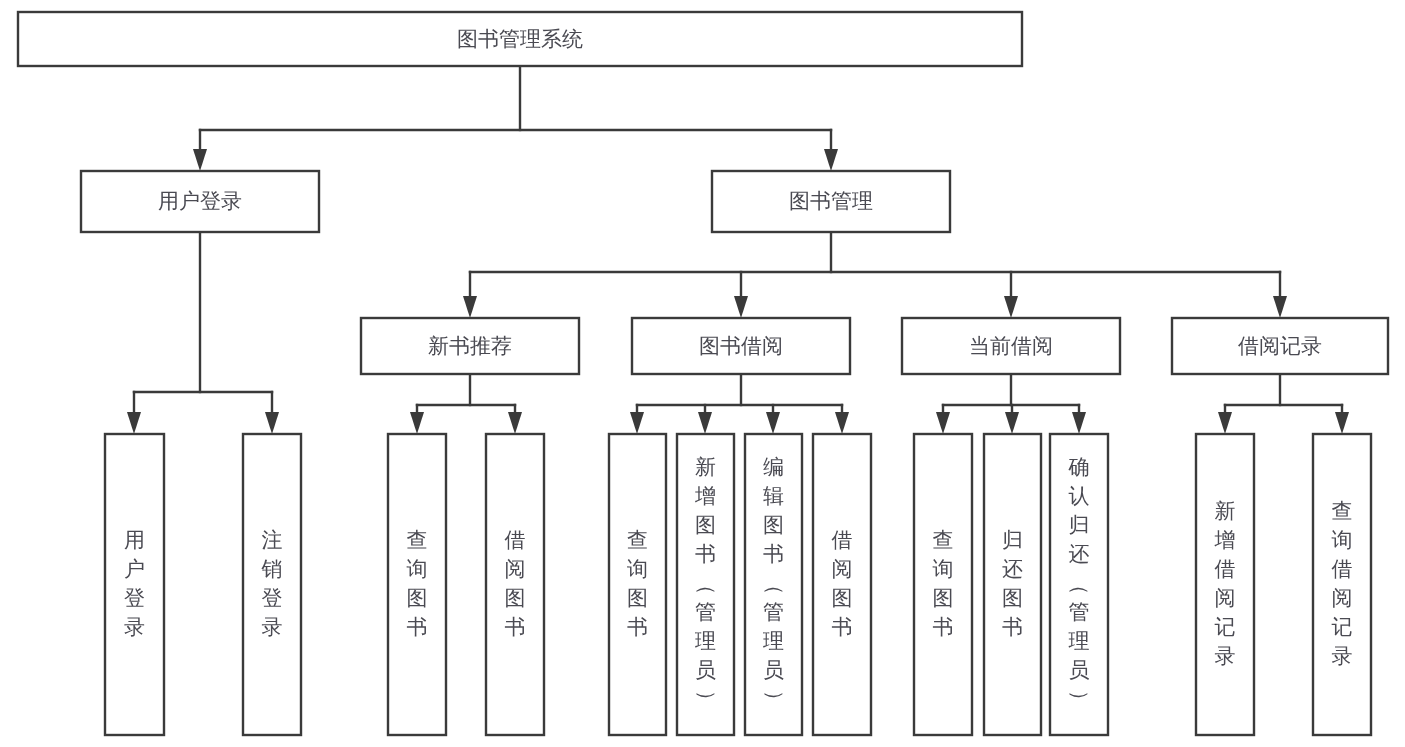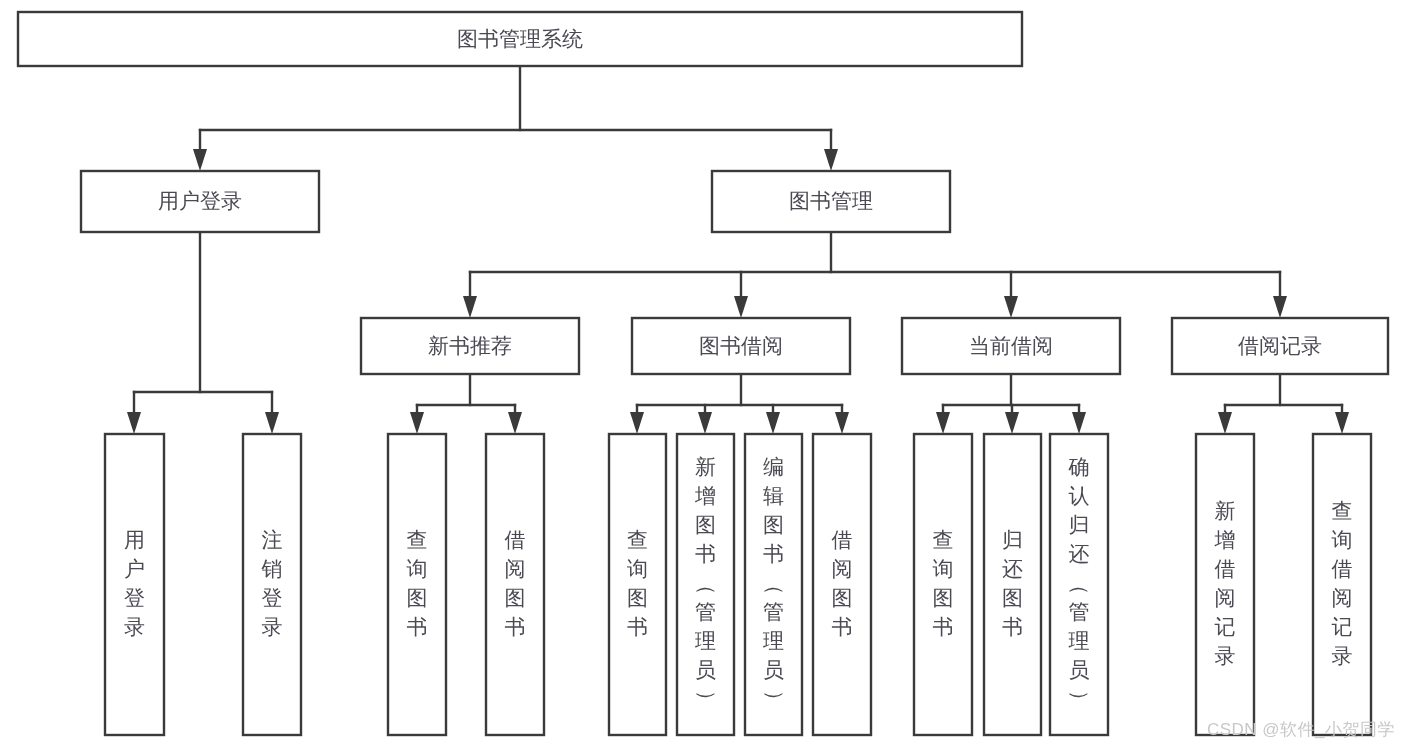--- a/index.html
+++ b/index.html
@@ -284,14 +284,13 @@
           <text x="1342" y="512" class="node-label-vertical" dominant-baseline="middle">查</text>
           <text x="1342" y="541" class="node-label-vertical" dominant-baseline="middle">询</text>
           <text x="1342" y="570" class="node-label-vertical" dominant-baseline="middle">借</text>
           <text x="1342" y="599" class="node-label-vertical" dominant-baseline="middle">阅</text>
           <text x="1342" y="628" class="node-label-vertical" dominant-baseline="middle">记</text>
           <text x="1342" y="657" class="node-label-vertical" dominant-baseline="middle">录</text>
           <title>查询借阅记录</title>
         </g>
       </g>
   </svg>
-  <div class="watermark-text">CSDN @软件_小贺同学</div>
 </div>
 
 </body></html>

